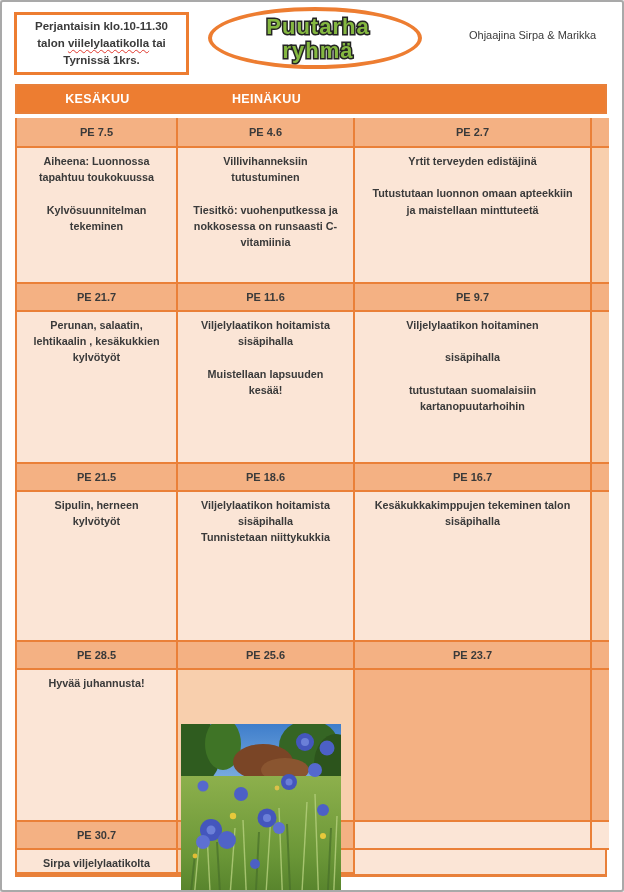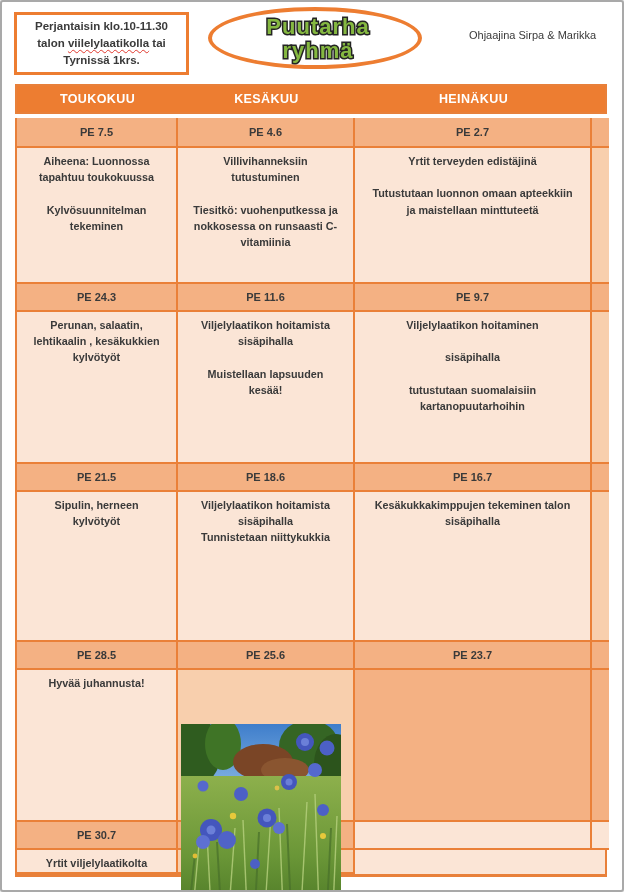--- a/index.html
+++ b/index.html
@@ -89,21 +89,20 @@
       <text x="100" y="24">Puutarha</text>
       <text x="100" y="48">ryhmä</text>
     </svg>
   </div>
 
   <div class="instructors">Ohjaajina Sirpa &amp; Marikka</div>
 
   <div class="cal-table">
 
     <div class="cal-header">
-      <div class="hcell">TOUKOKUU</div>
       <div class="hcell">KESÄKUU</div>
       <div class="hcell">HEINÄKUU</div>
       <div class="hcell"></div>
     </div>
     <div class="header-gap"></div>
 
     <div class="cal-body">
 
       <div class="cell date-cell">PE 7.5</div>
       <div class="cell date-cell">PE 4.6</div>
@@ -120,21 +119,21 @@
 
 Tiesitkö: vuohenputkessa ja
 nokkosessa on runsaasti C-
 vitamiinia</div>
       <div class="cell content-cell">Yrtit terveyden edistäjinä
 
 Tutustutaan luonnon omaan apteekkiin
 ja maistellaan minttuteetä</div>
       <div class="cell sliver-content"></div>
 
-      <div class="cell date-cell">PE 24.3</div>
+      <div class="cell date-cell">PE 21.7</div>
       <div class="cell date-cell">PE 11.6</div>
       <div class="cell date-cell">PE 9.7</div>
       <div class="cell sliver-date"></div>
 
       <div class="cell content-cell">Perunan, salaatin,
 lehtikaalin , kesäkukkien
 kylvötyöt</div>
       <div class="cell content-cell">Viljelylaatikon hoitamista
 sisäpihalla
 
@@ -170,21 +169,21 @@
       <div class="cell content-cell">Hyvää juhannusta!</div>
       <div class="cell sliver-content"></div>
 
       <div class="cell date-cell"></div>
       <div class="cell date-cell"></div>
       <div class="cell date-cell">PE 30.7</div>
       <div class="cell sliver-date"></div>
 
       <div class="cell content-cell"></div>
       <div class="cell content-cell"></div>
-      <div class="cell content-cell">Yrtit viljelylaatikolta</div>
+      <div class="cell content-cell">Sirpa viljelylaatikolta</div>
       <div class="cell sliver-content"></div>
 
       <svg class="photo" viewBox="0 0 160 186">
         <defs>
           <linearGradient id="sky" x1="0" y1="0" x2="0" y2="1">
             <stop offset="0" stop-color="#3f7ecb"></stop>
               <stop offset="1" stop-color="#7fb0e2"></stop>
           </linearGradient>
           <linearGradient id="meadow" x1="0" y1="0" x2="0" y2="1">
             <stop offset="0" stop-color="#8db04c"></stop>

